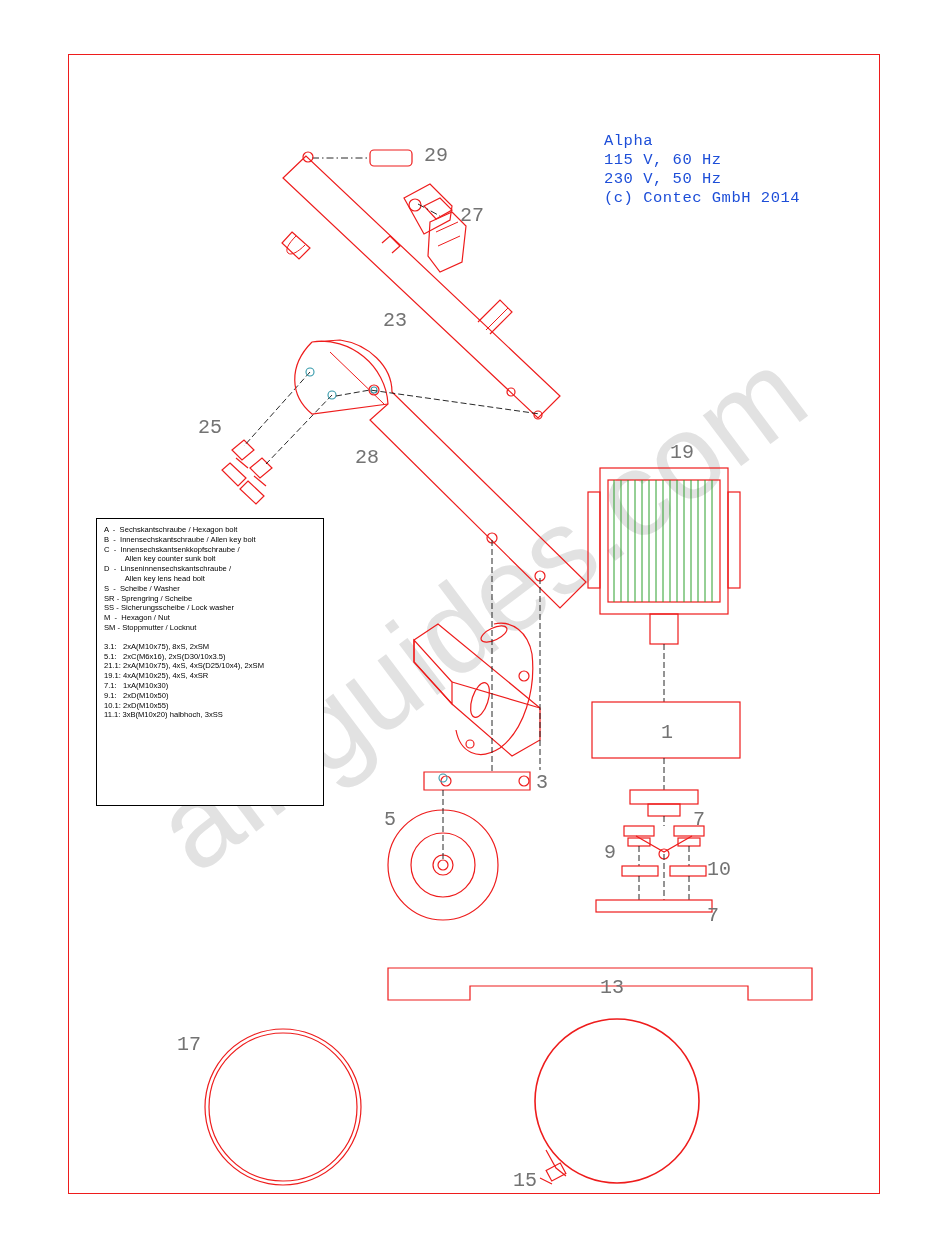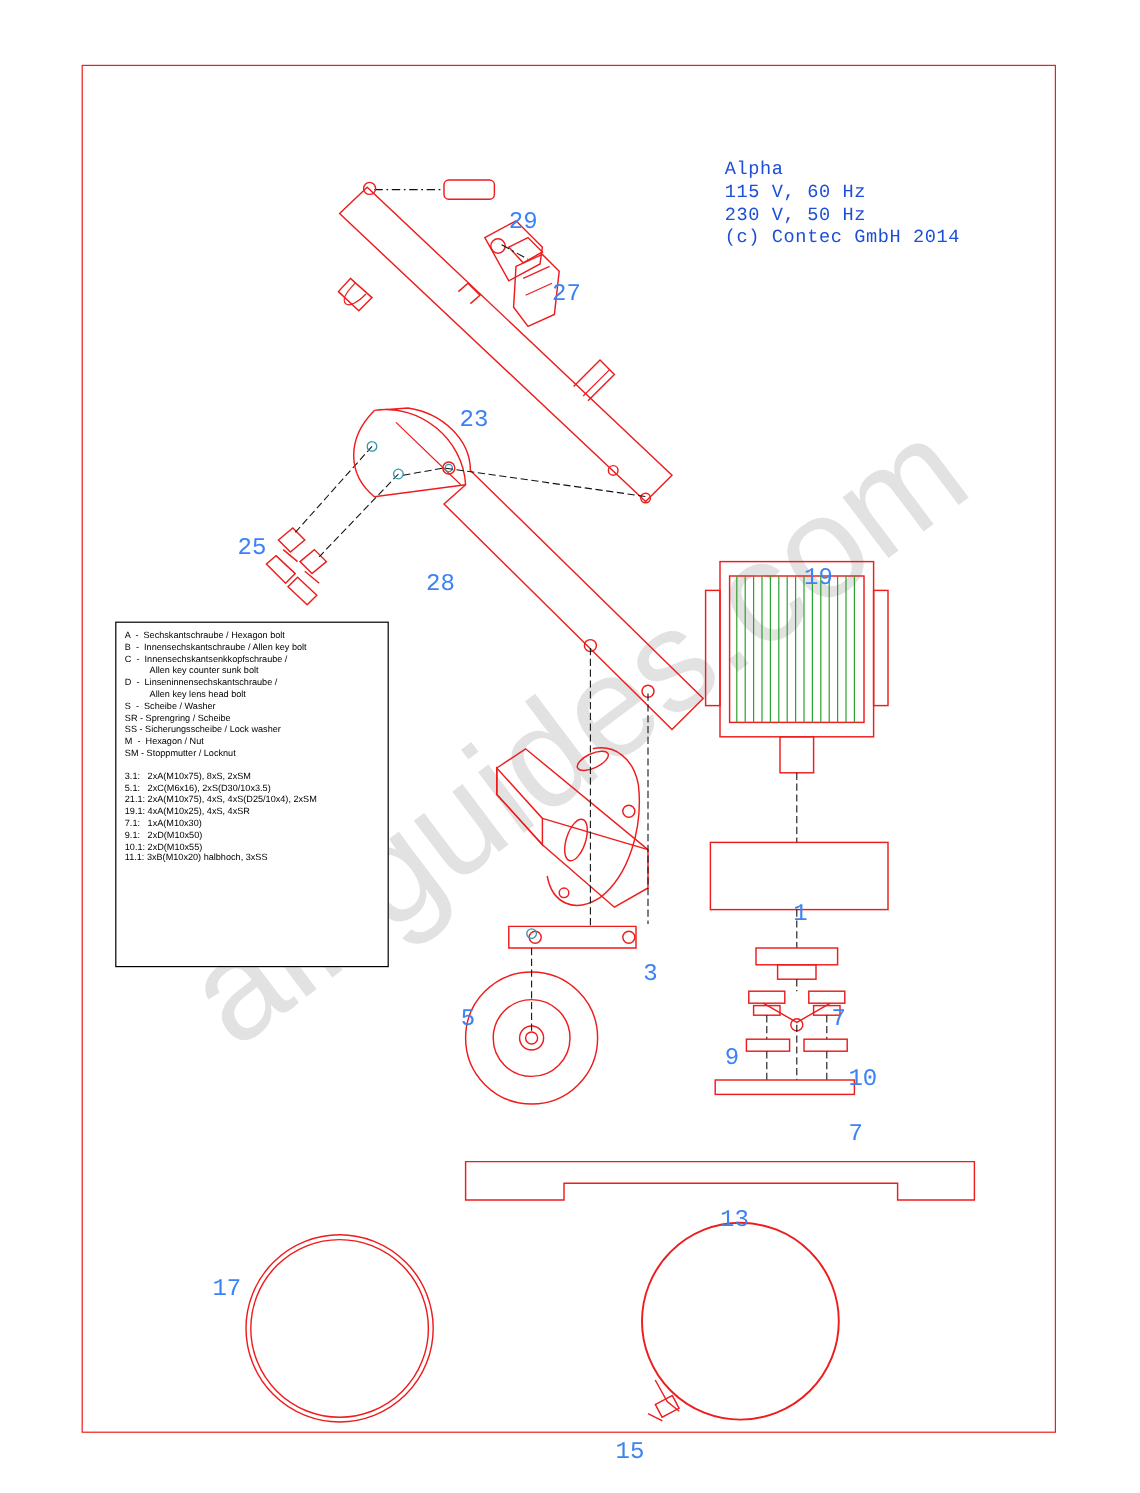--- a/index.html
+++ b/index.html
@@ -42,22 +42,22 @@
   svg.draw{position:absolute;left:0;top:0;width:950px;height:1244px;}
   .r{fill:none;stroke:#ee1c1c;stroke-width:1.2;}
   .rt{fill:none;stroke:#ee1c1c;stroke-width:1.0;}
   .rg{fill:none;stroke:#2ca02c;stroke-width:1.0;}
   .dash{fill:none;stroke:#111;stroke-width:0.9;stroke-dasharray:7 3 1.5 3;}
   .dash2{fill:none;stroke:#111;stroke-width:0.9;stroke-dasharray:6 3;}
   .dot{fill:none;stroke:#3399aa;stroke-width:1.1;}
 
   
   .num{
-    position:absolute;color:#3b82f6;font-family:"Liberation Mono",monospace;
-    font-size:20px;line-height:20px;white-space:nowrap;margin-top:30px;
+    position:absolute;color:#737373;font-family:"Liberation Mono",monospace;
+    font-size:20px;line-height:20px;white-space:nowrap;
   }
 </style>
 </head>
 <body>
 
 <div id="page">
 
   <div class="frame"></div>
 
   <div class="watermark">all-guides.com</div>

